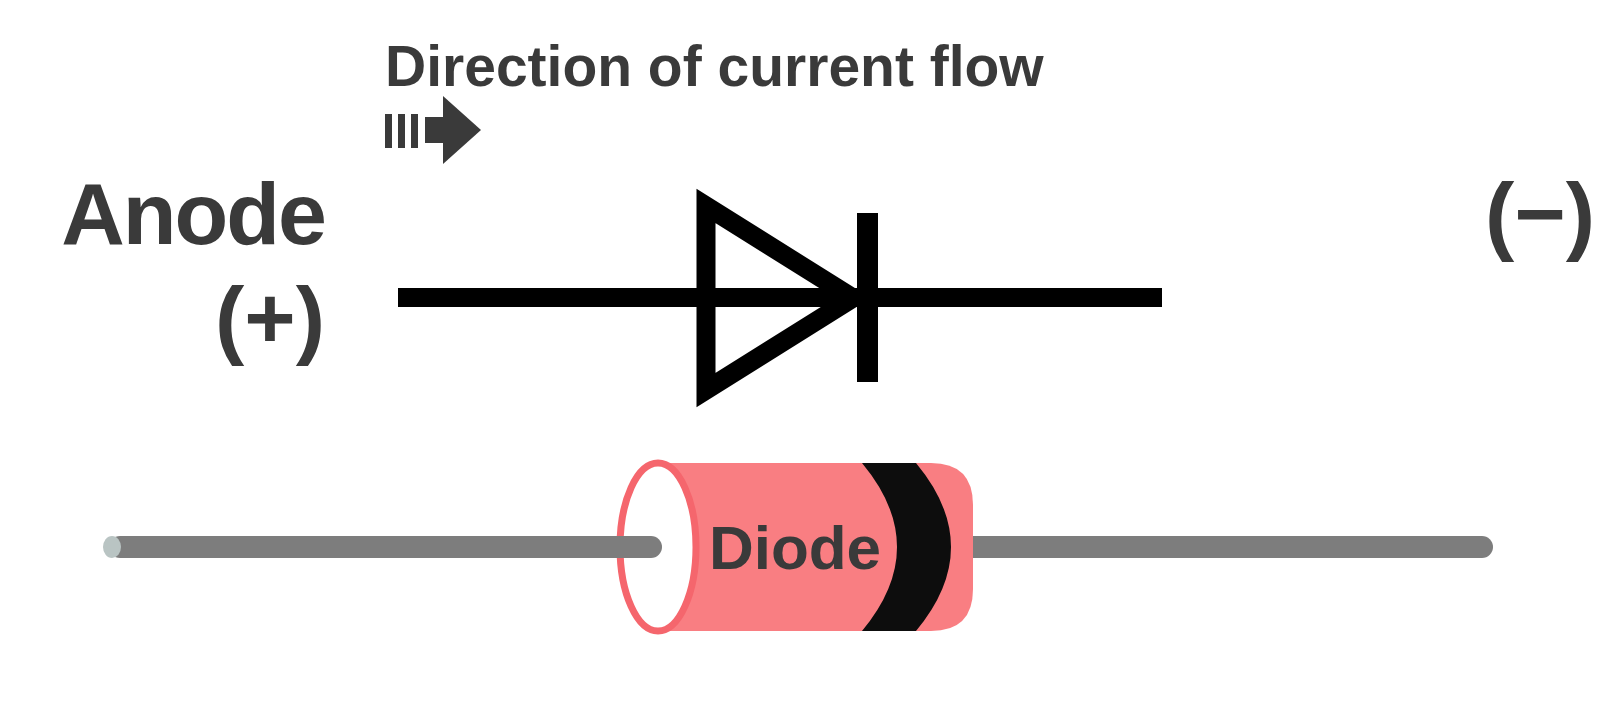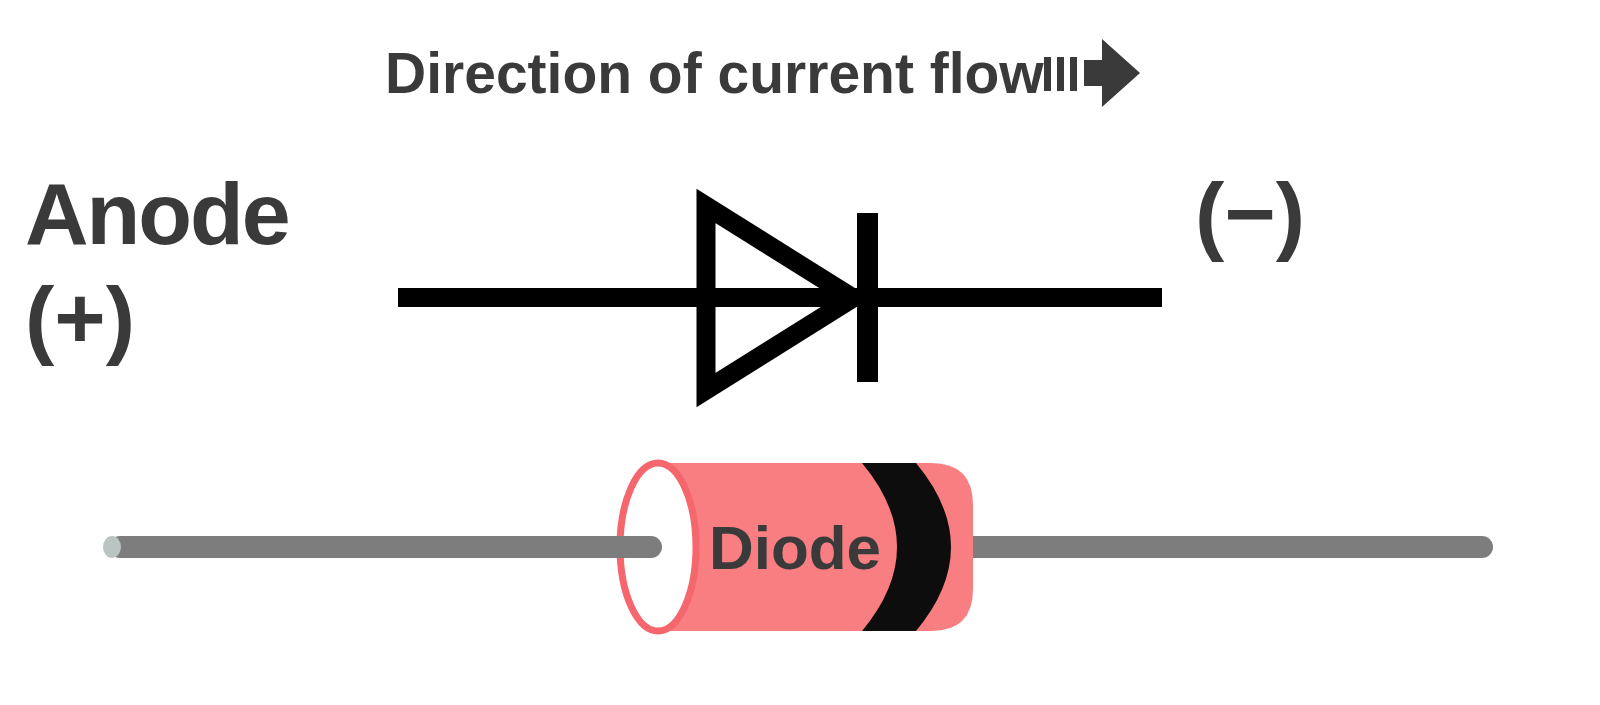--- a/index.html
+++ b/index.html
@@ -2,29 +2,29 @@
 <html><head>
 <meta charset="utf-8">
 <style>
   html,body{margin:0;padding:0;background:#fff;}
   .canvas{
     position:relative;width:1600px;height:705px;background:#ffffff;
     font-family:"Liberation Sans",sans-serif;overflow:hidden;
   }
   .scene{position:absolute;left:0;top:0;width:1600px;height:705px;}
   .title-row{
-    position:absolute;left:385px;top:38px;display:flex;align-items:center;
+    position:absolute;left:385px;top:38px;display:flex;flex-direction:column;
   }
   .title{
     font-size:57px;font-weight:700;color:#3a3a3a;line-height:1;white-space:nowrap;
     letter-spacing:0px;
   }
   .flow-arrow{width:98px;height:70px;display:block;}
   .terminal{
-    position:absolute;text-align:left;color:#3a3a3a;font-weight:700;
+    position:absolute;text-align:right;color:#3a3a3a;font-weight:700;
     font-size:88px;line-height:1.18;letter-spacing:-2px;
   }
   .terminal .polarity{letter-spacing:0px;}
   .anode{left:25px;top:162px;width:300px;}
   .cathode{left:1195px;top:162px;width:400px;}
   .scene text.body-label{
     font-family:"Liberation Sans",sans-serif;font-weight:700;font-size:62px;
     fill:#3a3a3a;text-anchor:middle;
   }
 </style>

